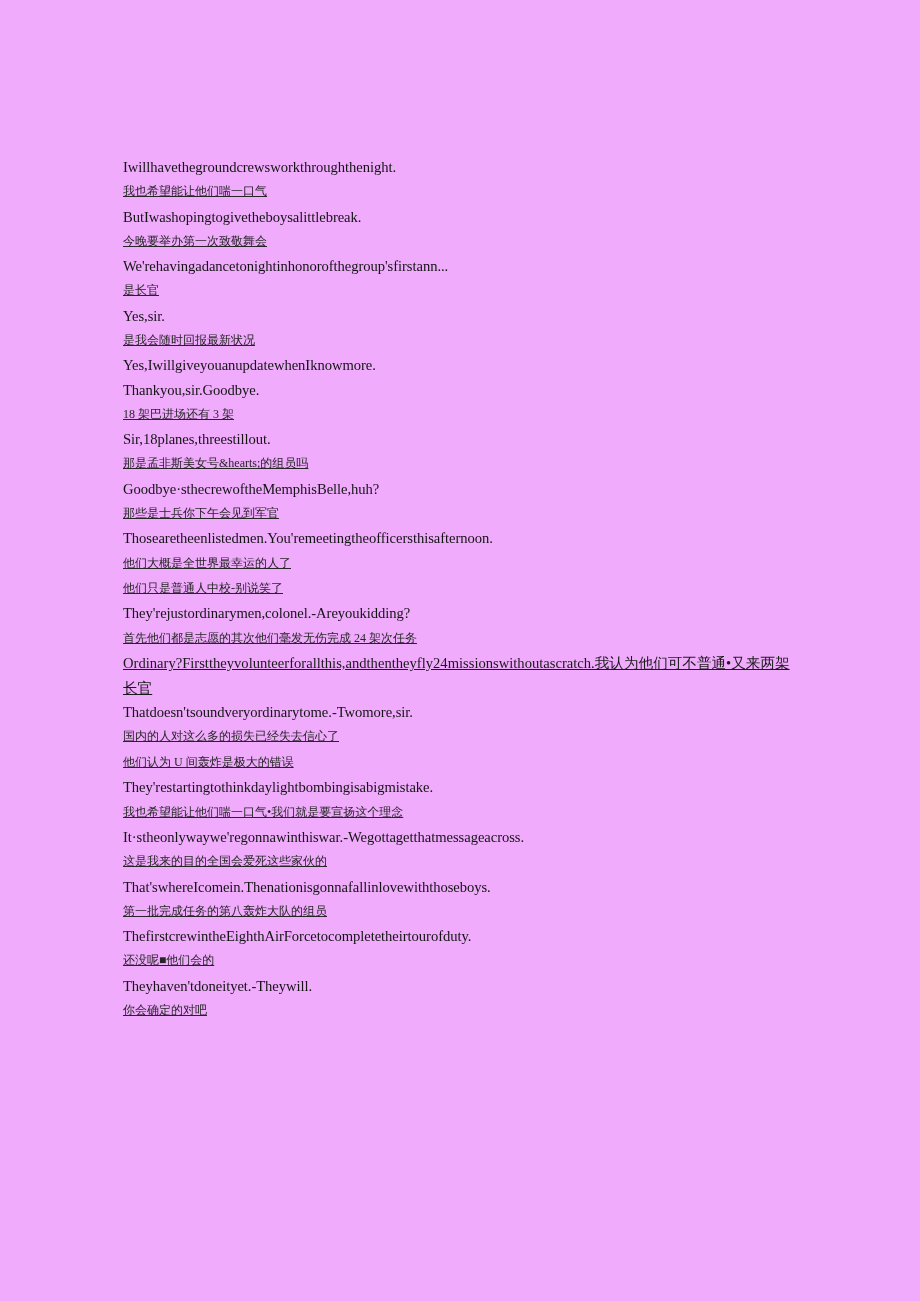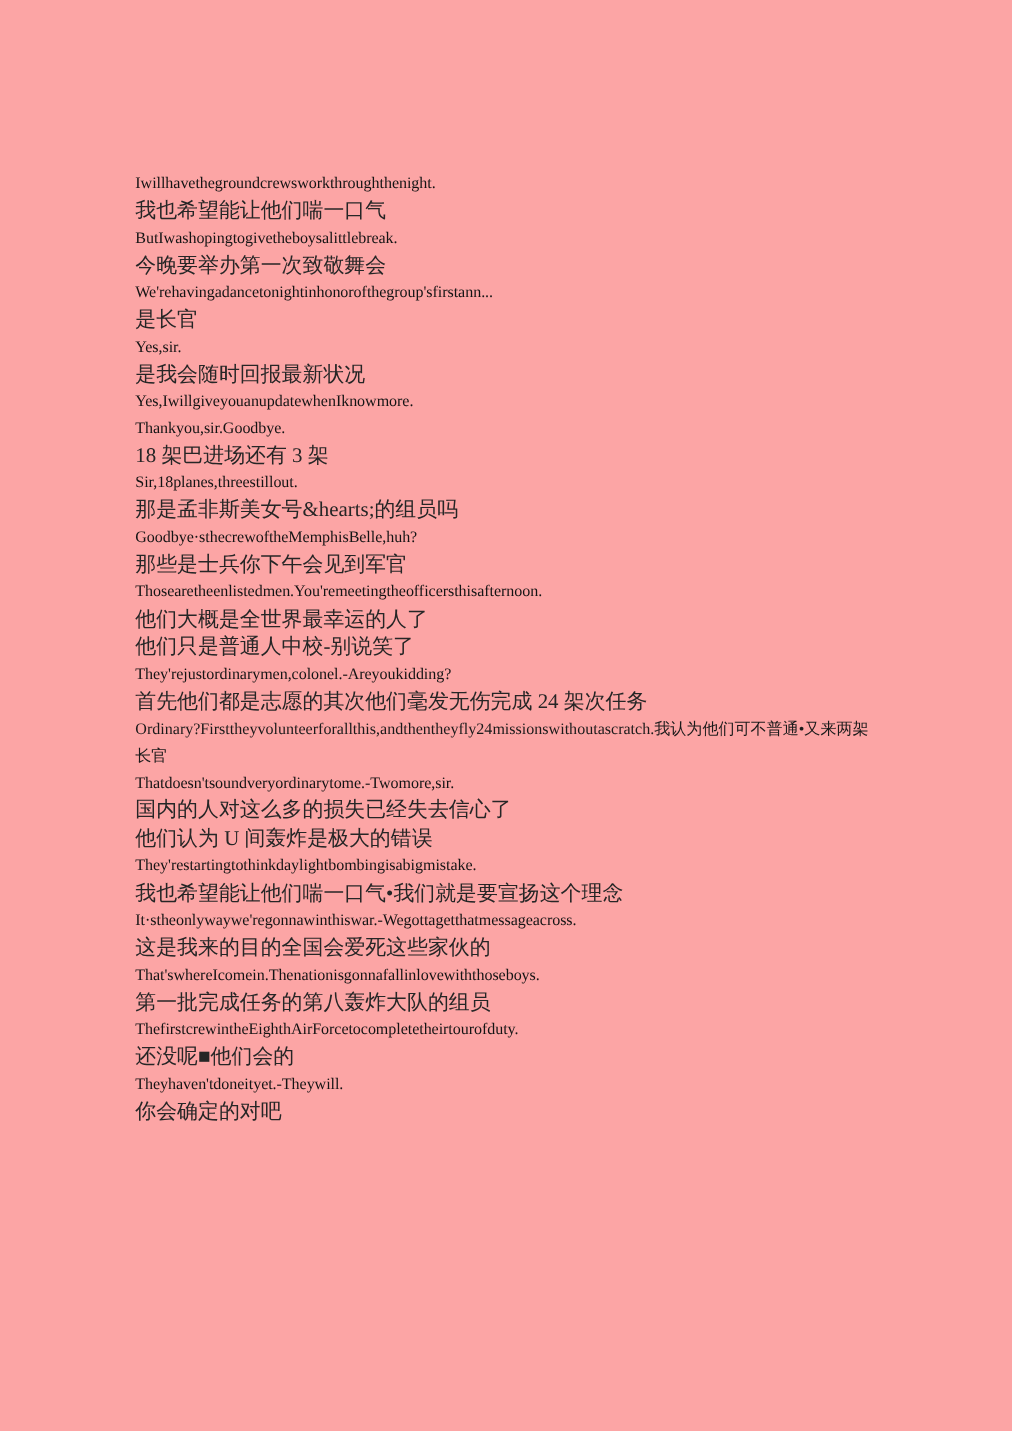--- a/index.html
+++ b/index.html
@@ -6,21 +6,21 @@
   html, body {
     margin: 0;
     padding: 0;
     background: #ffffff;
   }
 
   .page {
     position: relative;
     width: 920px;
     height: 1301px;
-    background: #fca5a5;
+    background: #f0abfc;
     overflow: hidden;
     box-sizing: border-box;
   }
 
   .content {
     position: absolute;
     left: 123px;
     top: 155px;
     width: 669px;
   }
@@ -35,35 +35,37 @@
     line-height: 24.6px;
     white-space: normal;
     word-wrap: break-word;
     overflow-wrap: break-word;
     text-align: left;
   }
 
   
   .line.zh {
     color: #262626;
-    font-size: 19px;
+    font-size: 12px;
     line-height: 25.4px;
+    text-decoration: underline;
   }
 
   
   .line.en {
     color: #141414;
     font-size: 14.6px;
     line-height: 24.2px;
     letter-spacing: -0.05px;
   }
 
   
   .line.wrap {
     line-height: 24.6px;
+    text-decoration: underline;
   }
 </style>
 </head>
 <body>
 
 <div class="page">
   <div class="content">
       <p class="line en">Iwillhavethegroundcrewsworkthroughthenight.</p>
       <p class="line zh">我也希望能让他们喘一口气</p>
       <p class="line en">ButIwashopingtogivetheboysalittlebreak.</p>

